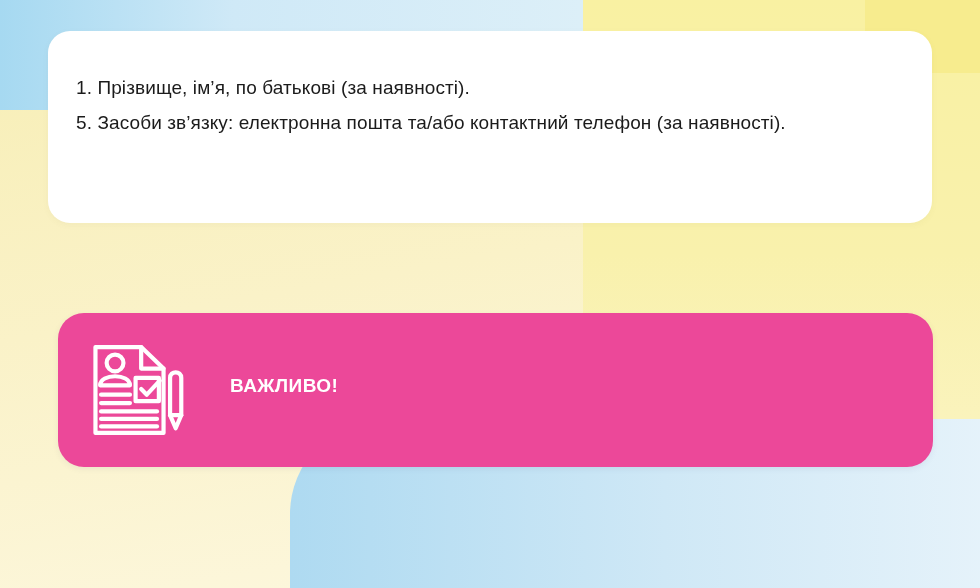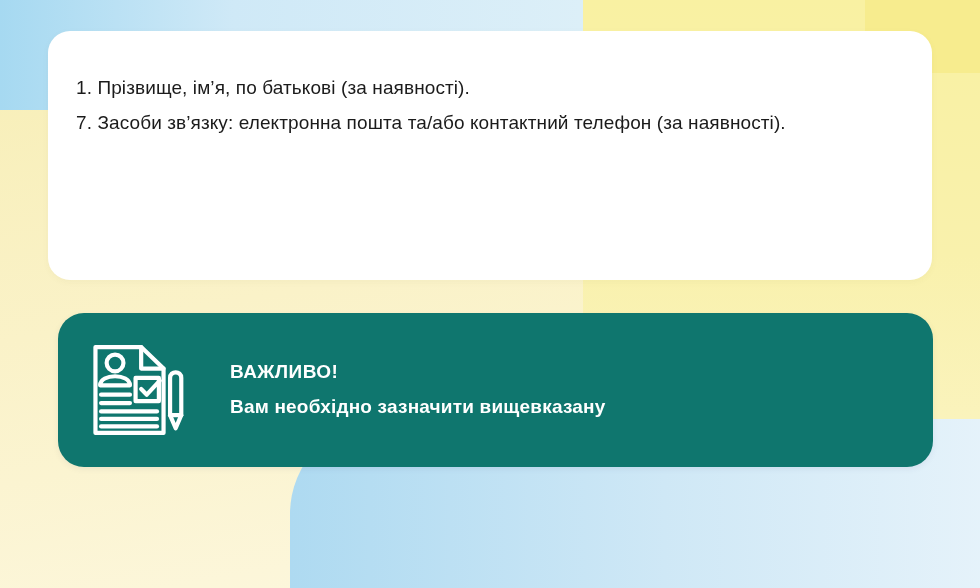--- a/index.html
+++ b/index.html
@@ -13,32 +13,32 @@
     background:linear-gradient(90deg,#a6d9f1 0%,#cfe9f7 40%,#dceff8 100%);}
   .bg-yellow{left:583px;top:0;width:397px;height:419px;
     background:linear-gradient(180deg,#f9f1a2 0%,#f9f1ac 60%,#faf3bc 100%);}
   .bg-yellow-bright{left:865px;top:0;width:115px;height:73px;
     background:#f7ec8e;border-bottom-left-radius:42px;}
   .bg-blue-bottom{left:290px;top:419px;right:-60px;bottom:-60px;
     border-top-left-radius:95px;
     background:linear-gradient(90deg,#aedaf1 0%,#cfe8f6 50%,#e9f4fb 100%);}
 
   .white-card{
-    position:absolute;left:48px;top:31px;width:884px;height:249px;
+    position:absolute;left:48px;top:31px;width:884px;height:192px;
     background:#ffffff;border-radius:22px;box-sizing:border-box;
     padding:39px 26px 0 28px;box-shadow:0 2px 6px rgba(120,110,60,0.05);
   }
   .list-item{
     font-size:19px;line-height:35px;font-weight:500;color:#1b1b1b;
     white-space:nowrap;letter-spacing:0.1px;
   }
 
   .blue-card{
     position:absolute;left:58px;top:313px;width:875px;height:154px;
-    background:#0f766e;border-radius:26px;
+    background:#ec4899;border-radius:26px;
     display:flex;align-items:center;box-sizing:border-box;padding-left:30px;
     box-shadow:0 2px 6px rgba(60,70,110,0.08);
   }
   .icon-wrap{width:97px;height:96px;flex:0 0 auto;}
   .icon-wrap svg{width:100%;height:100%;display:block;}
   .blue-text{margin-left:45px;color:#ffffff;}
   .blue-title{font-size:19px;font-weight:700;line-height:24px;margin-bottom:9px;letter-spacing:0.4px;}
   .blue-line{font-size:19px;font-weight:700;line-height:28px;letter-spacing:0.2px;white-space:nowrap;}
 </style>
 </head>
@@ -47,21 +47,21 @@
 <div class="canvas">
 
   <div class="bg bg-pale"></div>
   <div class="bg bg-sky"></div>
   <div class="bg bg-yellow"></div>
   <div class="bg bg-yellow-bright"></div>
   <div class="bg bg-blue-bottom"></div>
 
   <div class="white-card">
     <div class="list-item">1. Прізвище, ім’я, по батькові (за наявності).</div>
-    <div class="list-item">7. Засоби зв’язку: електронна пошта та/або контактний телефон (за наявності).</div>
+    <div class="list-item">5. Засоби зв’язку: електронна пошта та/або контактний телефон (за наявності).</div>
   </div>
 
   <div class="blue-card">
     <div class="icon-wrap">
       <svg viewBox="0 0 104 100" fill="none" stroke="#ffffff" stroke-width="4.5" stroke-linecap="round" stroke-linejoin="round" aria-hidden="true">
         <path d="M8 4 H57 L81 27 V96 H8 Z"></path>
         <path d="M57 4 V27 H81"></path>
         <circle cx="29" cy="21" r="9"></circle>
         <path d="M13 45 C13 32 45 32 45 45 Z"></path>
         <rect x="51" y="37" width="25" height="25"></rect>
@@ -70,17 +70,16 @@
         <path d="M14 64 H45"></path>
         <path d="M14 73 H74"></path>
         <path d="M14 81 H74"></path>
         <path d="M14 89 H74"></path>
         <path d="M88 37 C88 29 100 29 100 37 V77 L94 91 L88 77 Z"></path>
         <path d="M88 77 H100"></path>
       </svg>
     </div>
     <div class="blue-text">
       <div class="blue-title">ВАЖЛИВО!</div>
-      <div class="blue-line">Вам необхідно зазначити вищевказану</div>
     </div>
   </div>
 
 </div>
 
 </body></html>

